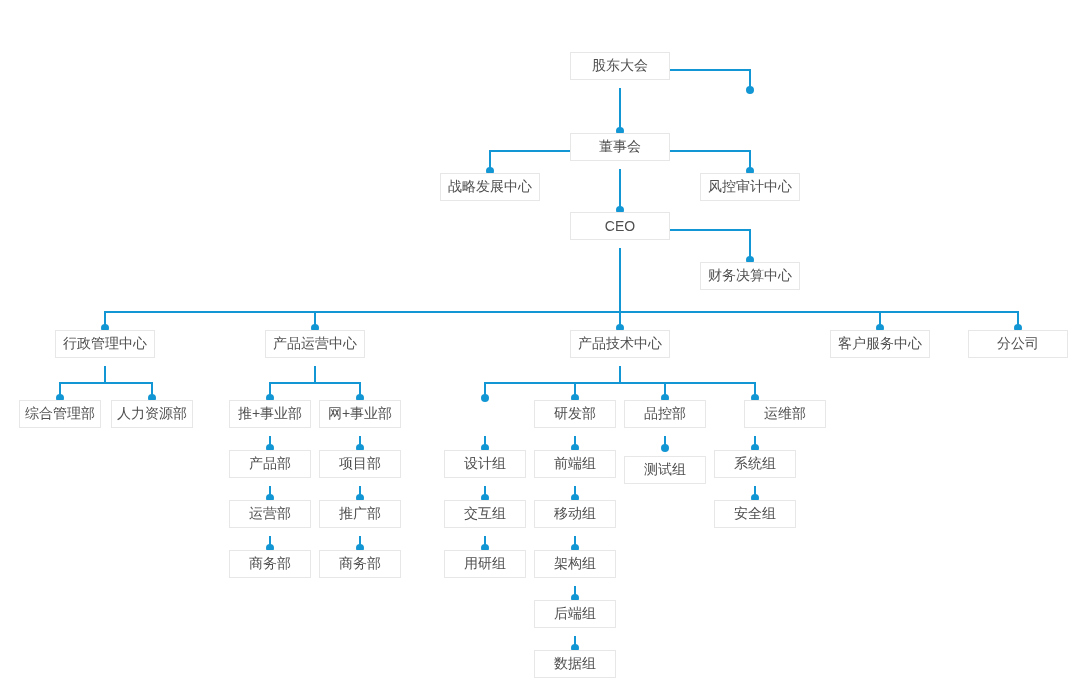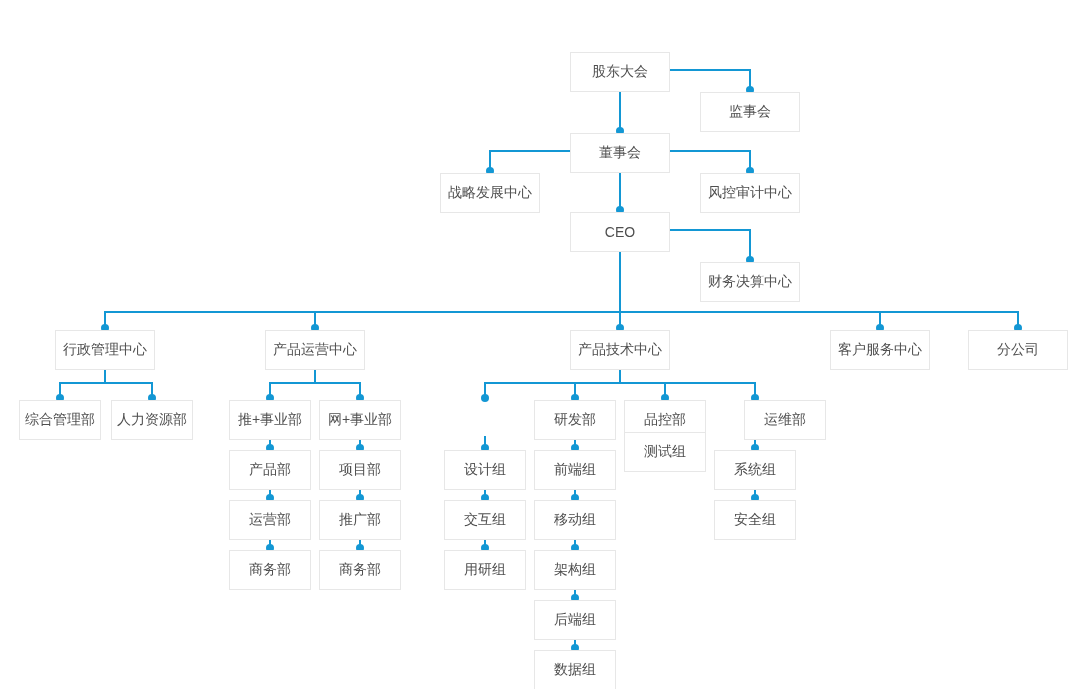--- a/index.html
+++ b/index.html
@@ -2,21 +2,21 @@
 <html style="--line: #1397d4; --dot: #1397d4; --box_bg: #ffffff; --box_border: #e7e7e7; --text: #4f4f4f; --background: #ffffff;"><head>
 <meta charset="utf-8">
 <style>
   html,body{margin:0;padding:0;background:#fff;}
   .canvas{
     position:relative;width:1070px;height:689px;overflow:hidden;
     background:var(--background,#ffffff);
     font-family:"Liberation Sans","DejaVu Sans",sans-serif;
   }
   .node{
-    position:absolute;box-sizing:border-box;height:40px;
+    position:absolute;box-sizing:border-box;height:28px;
     background:var(--box_bg,#ffffff);
     border:1px solid var(--box_border,#e7e7e7);
     display:flex;align-items:center;justify-content:center;
     font-size:14px;color:var(--text,#4f4f4f);white-space:nowrap;
   }
   .big{width:100px}
   .small{width:82px}
   .v,.h,.dot{position:absolute;display:block;background:var(--line,#1397d4);}
   .v{width:2px}
   .h{height:2px}
@@ -107,21 +107,20 @@
   <i class="dot" style="left:571px;top:494px"></i>
   <i class="dot" style="left:751px;top:494px"></i>
   <i class="dot" style="left:266px;top:544px"></i>
   <i class="dot" style="left:356px;top:544px"></i>
   <i class="dot" style="left:481px;top:544px"></i>
   <i class="dot" style="left:571px;top:544px"></i>
   <i class="dot" style="left:571px;top:594px"></i>
   <i class="dot" style="left:571px;top:644px"></i>
 
   <div class="node big" style="left:570px;top:52px">股东大会</div>
-  <div class="node big" style="left:700px;top:92px">监事会</div>
   <div class="node big" style="left:570px;top:133px">董事会</div>
   <div class="node big" style="left:440px;top:173px">战略发展中心</div>
   <div class="node big" style="left:570px;top:212px">CEO</div>
   <div class="node big" style="left:700px;top:173px">风控审计中心</div>
   <div class="node big" style="left:700px;top:262px">财务决算中心</div>
 
   <div class="node big" style="left:55px;top:330px">行政管理中心</div>
   <div class="node big" style="left:265px;top:330px">产品运营中心</div>
   <div class="node big" style="left:570px;top:330px">产品技术中心</div>
   <div class="node big" style="left:830px;top:330px">客户服务中心</div>
@@ -132,21 +131,21 @@
   <div class="node small" style="left:319px;top:400px">网+事业部</div>
   <div class="node small" style="left:229px;top:400px">推+事业部</div>
   <div class="node small" style="left:534px;top:400px">研发部</div>
   <div class="node small" style="left:624px;top:400px">品控部</div>
   <div class="node small" style="left:744px;top:400px">运维部</div>
 
   <div class="node small" style="left:229px;top:450px">产品部</div>
   <div class="node small" style="left:319px;top:450px">项目部</div>
   <div class="node small" style="left:444px;top:450px">设计组</div>
   <div class="node small" style="left:534px;top:450px">前端组</div>
-  <div class="node small" style="left:624px;top:432px">测试组</div>
+  <div class="node small" style="left:624px;top:456px">测试组</div>
   <div class="node small" style="left:714px;top:450px">系统组</div>
 
   <div class="node small" style="left:229px;top:500px">运营部</div>
   <div class="node small" style="left:319px;top:500px">推广部</div>
   <div class="node small" style="left:444px;top:500px">交互组</div>
   <div class="node small" style="left:534px;top:500px">移动组</div>
   <div class="node small" style="left:714px;top:500px">安全组</div>
 
   <div class="node small" style="left:229px;top:550px">商务部</div>
   <div class="node small" style="left:319px;top:550px">商务部</div>

